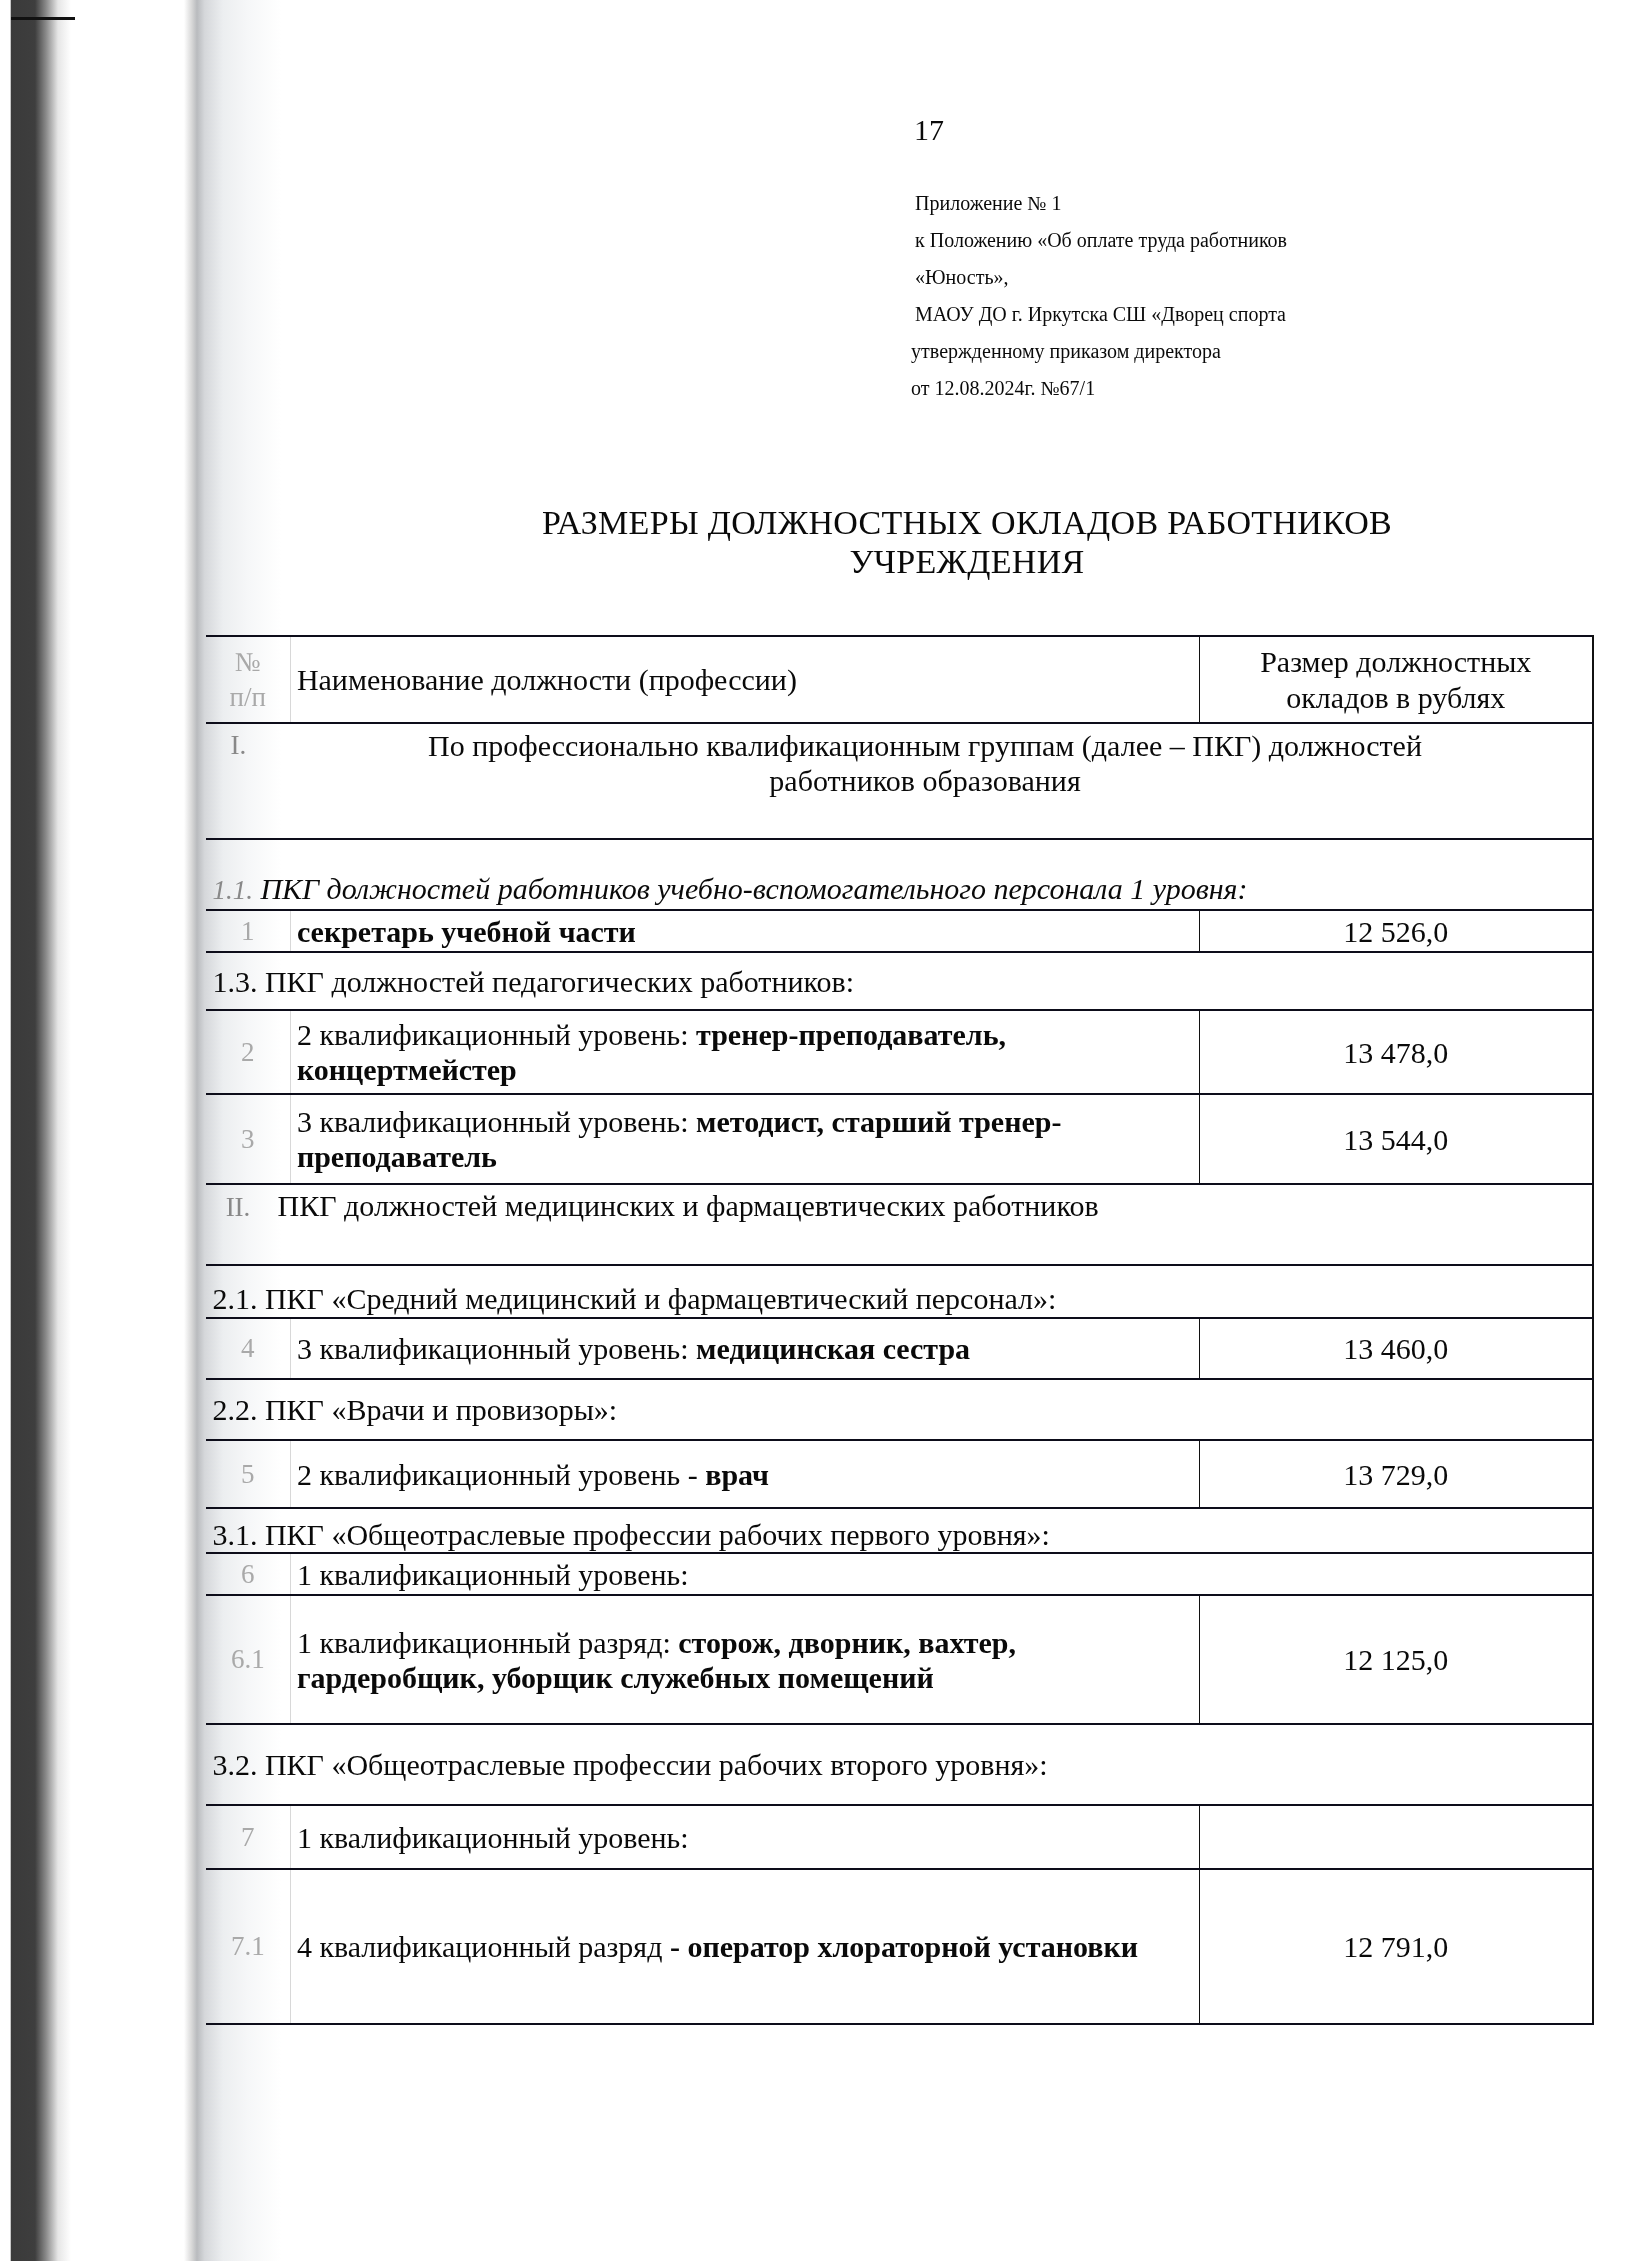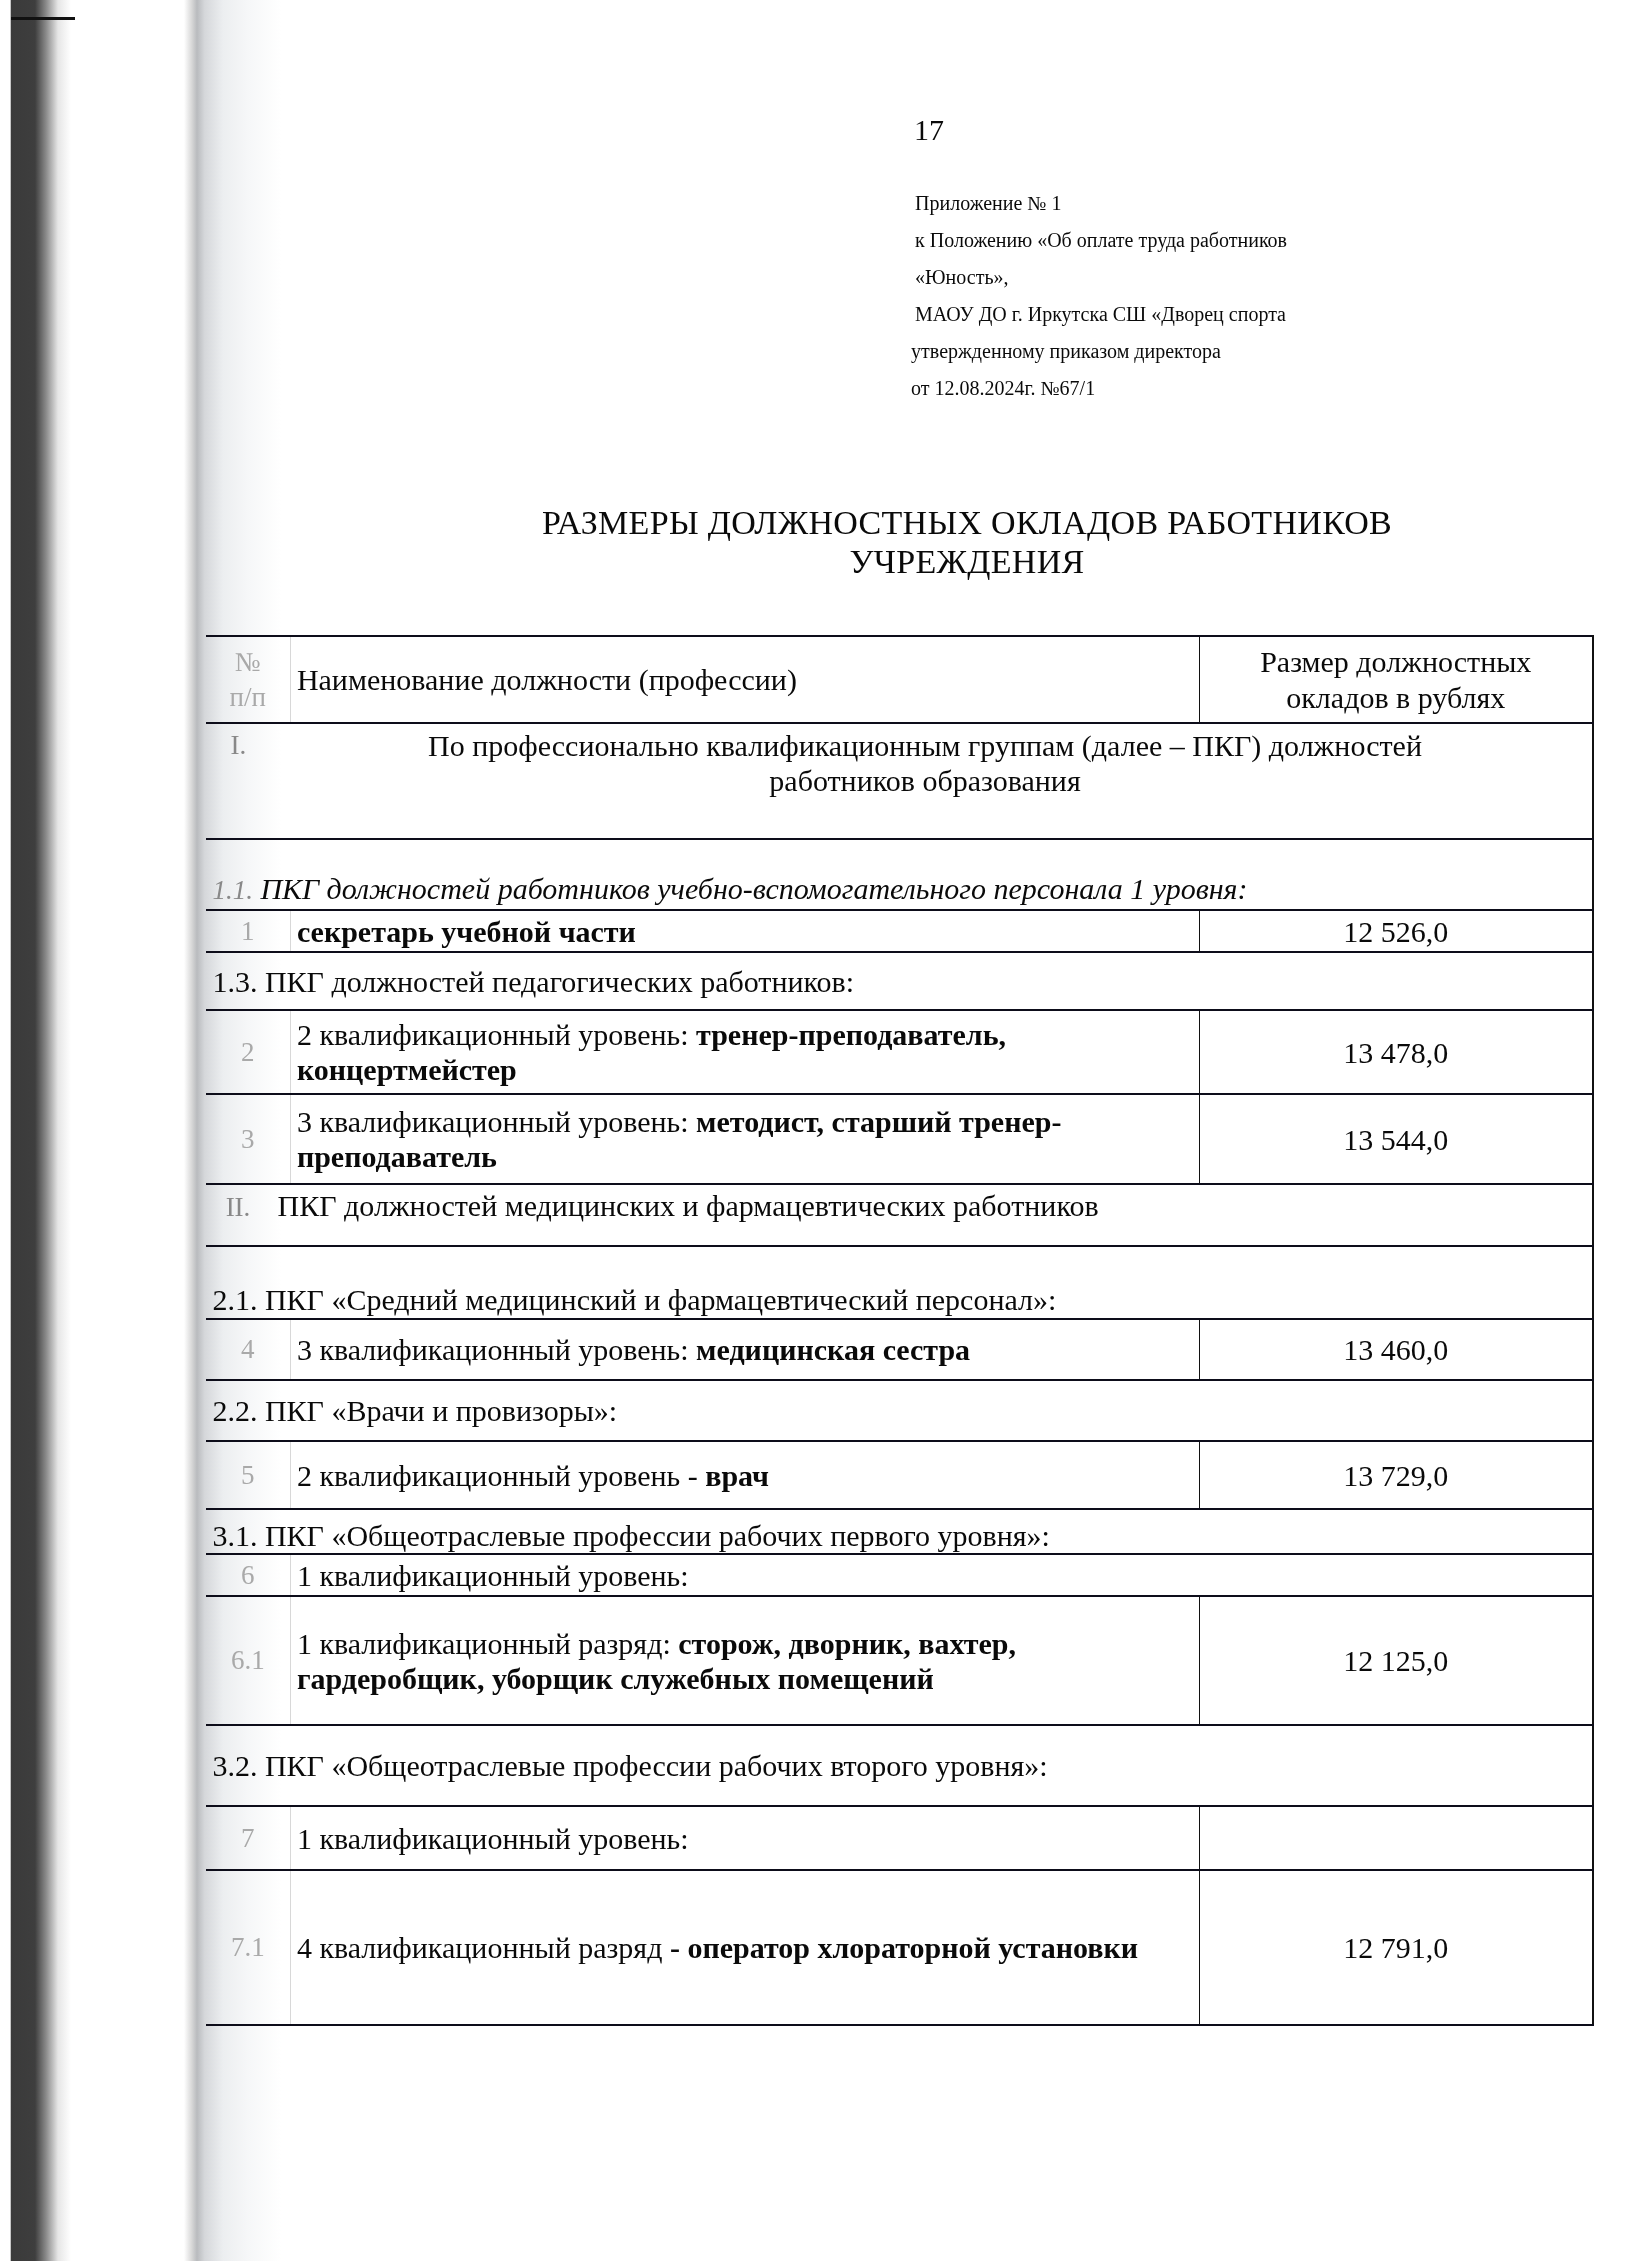--- a/index.html
+++ b/index.html
@@ -134,28 +134,28 @@
     <td><span>2 квалификационный уровень: </span><b>тренер-преподаватель, концертмейстер</b></td>
     <td class="val">13 478,0</td>
   </tr>
 
   <tr style="height:90px">
     <td class="num">3</td>
     <td><span>3 квалификационный уровень: </span><b>методист, старший тренер-преподаватель</b></td>
     <td class="val">13 544,0</td>
   </tr>
 
-  <tr style="height:62px">
+  <tr style="height:81px">
     <td colspan="3" style="vertical-align:top; padding-top:2.6px; padding-left:0;">
       <span class="faint" style="display:inline-block; width:64px; text-align:center; font-size:27px;">II.</span>
       <span>ПКГ должностей медицинских и фармацевтических работников</span>
     </td>
   </tr>
 
-  <tr style="height:73px">
+  <tr style="height:53px">
     <td colspan="3" class="sec-title" style="vertical-align:bottom; padding-bottom:1.3px;">2.1. ПКГ «Средний медицинский и фармацевтический персонал»:</td>
   </tr>
 
   <tr style="height:61px">
     <td class="num">4</td>
     <td><span>3 квалификационный уровень: </span><b>медицинская сестра</b></td>
     <td class="val">13 460,0</td>
   </tr>
 
   <tr style="height:61px">

